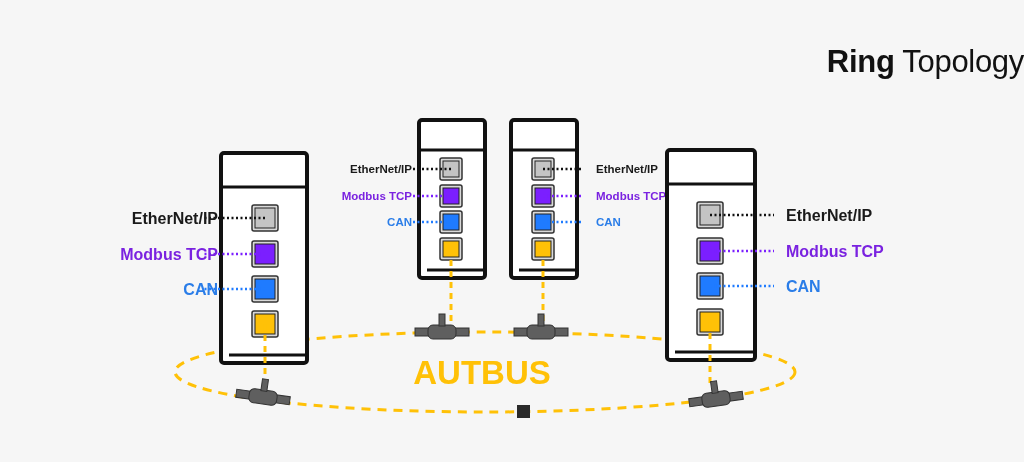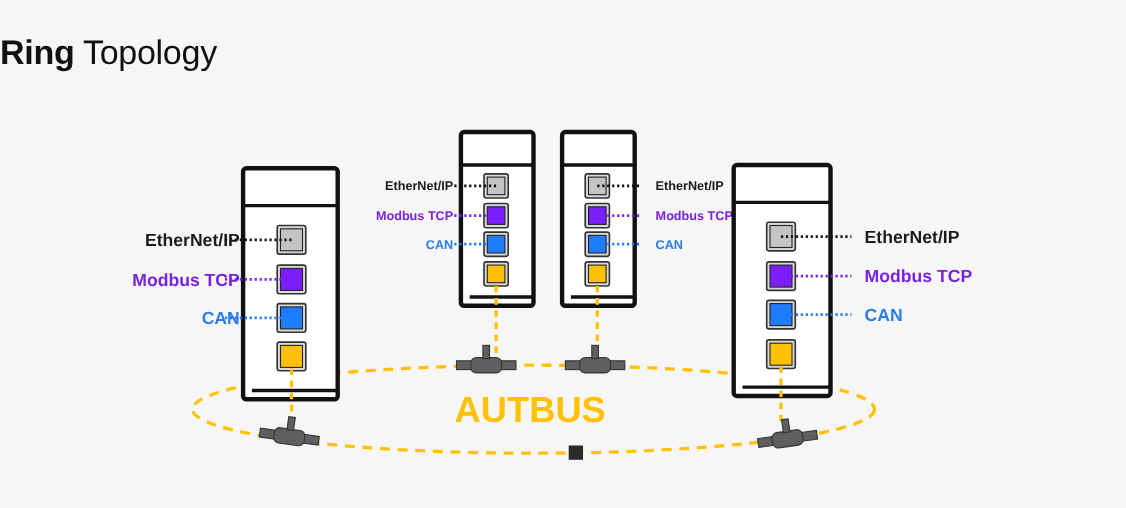--- a/index.html
+++ b/index.html
@@ -1,18 +1,18 @@
 <!DOCTYPE html>
 <html><head>
 <meta charset="utf-8">
 <style>
   html,body{margin:0;padding:0;}
   body{width:1024px;height:462px;background:#f6f6f6;position:relative;overflow:hidden;font-family:"Liberation Sans",sans-serif;}
   #stage{position:absolute;left:0;top:0;width:1024px;height:462px;}
-  .title{position:absolute;left:0;width:1024px;top:30px;text-align:left;font-size:31px;color:#111;letter-spacing:-0.3px;}
+  .title{position:absolute;left:0;width:1024px;top:44px;text-align:right;font-size:31px;color:#111;letter-spacing:-0.3px;}
   .title b{font-weight:700;}
   .title span.reg{font-weight:400;}
 </style>
 </head>
 <body>
 
 <div class="title">
   <b>Ring</b>
   <span class="reg">Topology</span>
 </div>

